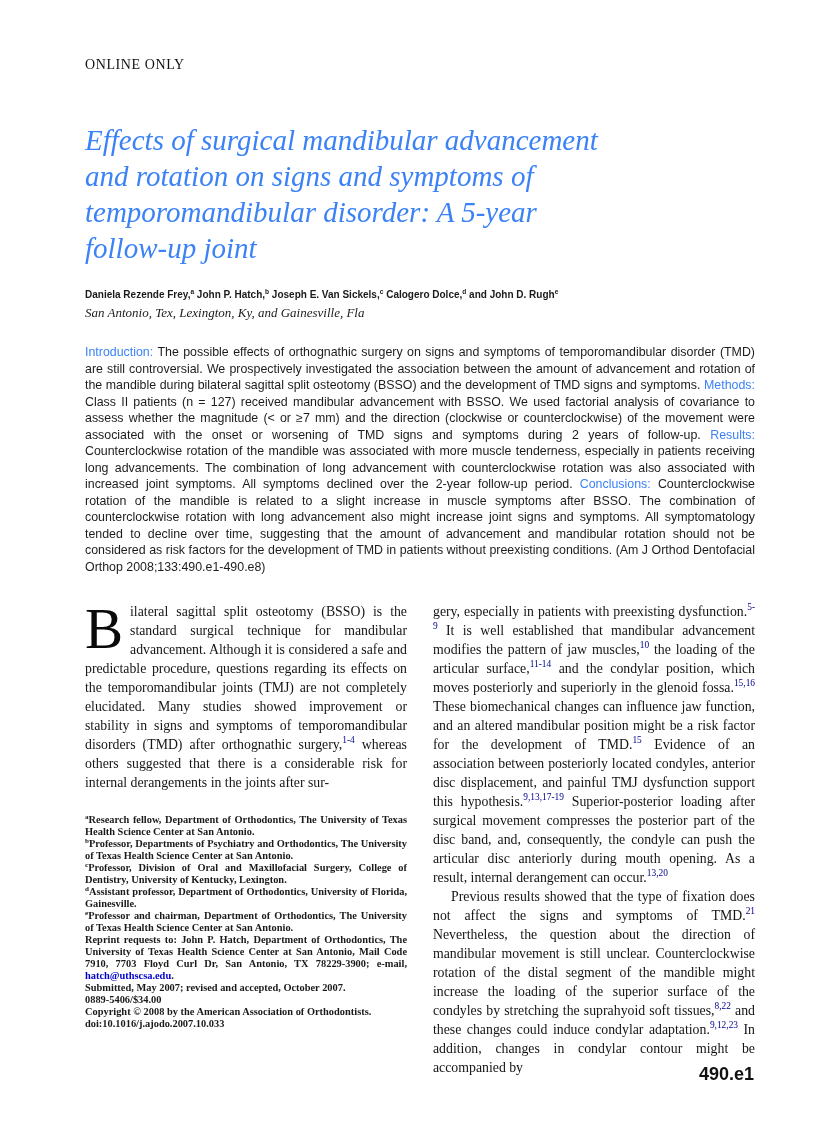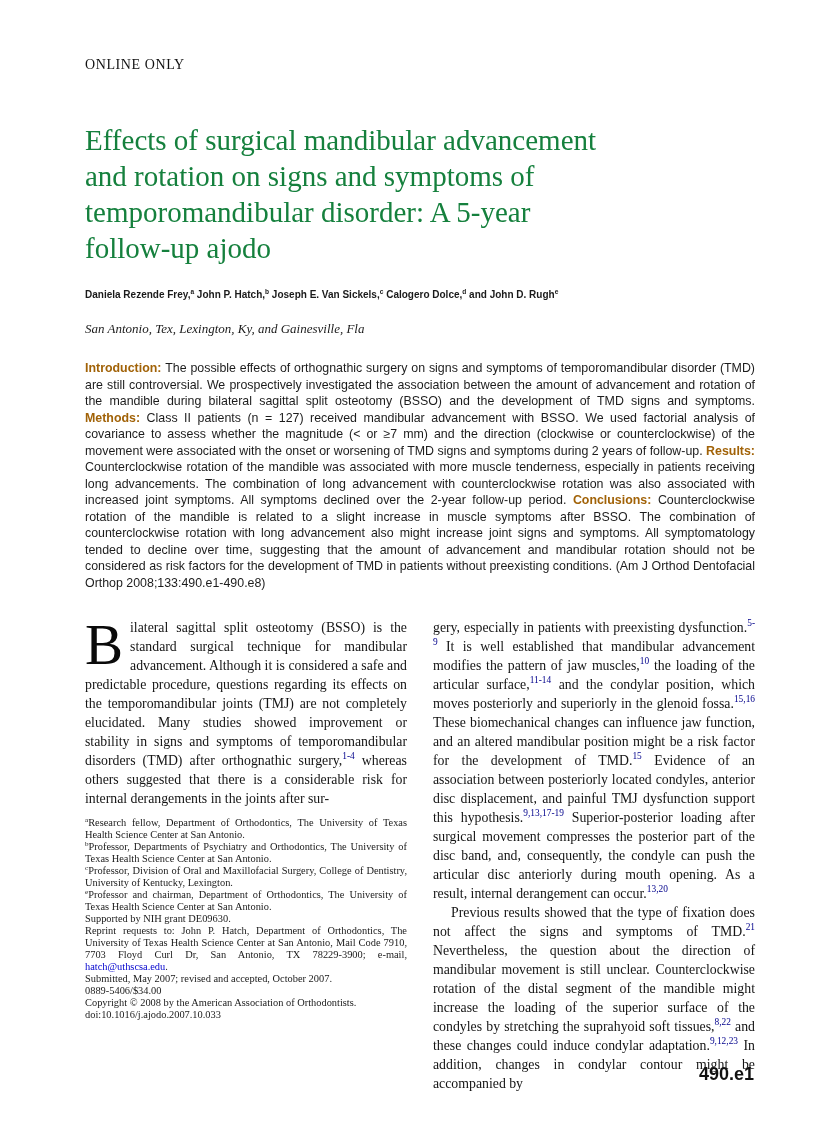--- a/index.html
+++ b/index.html
@@ -25,48 +25,49 @@
     line-height: 16px;
     letter-spacing: 0.6px;
     color: #111;
   }
   .title-block { margin-top: 49px; }
   .title-line {
     font-family: "Liberation Serif", serif;
     font-size: 29px;
     line-height: 36px;
     font-weight: 400;
-    color: #15803d;
+    color: #3b82f6;
+    font-style: italic;
   }
   .authors {
     margin-top: 21px;
     font-family: "Liberation Sans", sans-serif;
     font-size: 10px;
     line-height: 16px;
     font-weight: 700;
     color: #1a1a1a;
   }
   .authors sup { font-size: 66%; line-height: 0; }
   .affiliation {
-    margin-top: 18px;
+    margin-top: 2px;
     font-family: "Liberation Serif", serif;
     font-style: italic;
     font-size: 13px;
     line-height: 16px;
     color: #1a1a1a;
   }
   .abstract {
     margin-top: 23px;
     font-family: "Liberation Sans", sans-serif;
     font-size: 12.4px;
     line-height: 16.5px;
     text-align: justify;
     color: #1c1c1c;
   }
-  .abstract b { font-weight: 700; color: #a16207; }
+  .abstract b { font-weight: 400; color: #3b82f6; }
   .columns {
     margin-top: 27px;
     display: flex;
     gap: 26px;
   }
   .col { flex: 1 1 0; min-width: 0; }
   .body-par {
     font-family: "Liberation Serif", serif;
     font-size: 13.8px;
     line-height: 19px;
@@ -79,21 +80,21 @@
     font-family: "Liberation Serif", serif;
     font-size: 57px;
     line-height: 47px;
     margin: 3px 7px 0 0;
     color: #0a0a0a;
   }
   sup { line-height: 0; }
   .body-par sup, .fn sup { font-size: 68%; }
   sup[data-name="reference-link"] { color: #00008b; }
   .link { color: #0000cd; }
-  .footnotes { margin-top: 9px; }
+  .footnotes { margin-top: 22px; font-weight: bold; }
   .fn {
     font-family: "Liberation Serif", serif;
     font-size: 10.4px;
     line-height: 12px;
     text-align: justify;
     color: #1a1a1a;
   }
   .page-number {
     position: absolute;
     right: 84px;
@@ -109,38 +110,38 @@
 
 <div class="page" data-name="journal-article-page">
   <div class="content" data-name="page-content">
 
     <div class="banner" data-name="online-only-banner">ONLINE ONLY</div>
 
     <div class="title-block" data-name="article-title">
       <div class="title-line" data-name="title-line">Effects of surgical mandibular advancement</div>
       <div class="title-line" data-name="title-line">and rotation on signs and symptoms of</div>
       <div class="title-line" data-name="title-line">temporomandibular disorder: A 5-year</div>
-      <div class="title-line" data-name="title-line">follow-up ajodo</div>
+      <div class="title-line" data-name="title-line">follow-up joint</div>
     </div>
 
     <div class="authors" data-name="author-line">Daniela Rezende Frey,<sup data-name="superscript-marker">a</sup> John P. Hatch,<sup data-name="superscript-marker">b</sup> Joseph E. Van Sickels,<sup data-name="superscript-marker">c</sup> Calogero Dolce,<sup data-name="superscript-marker">d</sup> and John D. Rugh<sup data-name="superscript-marker">e</sup></div>
     <div class="affiliation" data-name="affiliation-line">San Antonio, Tex, Lexington, Ky, and Gainesville, Fla</div>
 
     <div class="abstract" data-name="abstract-paragraph"><b data-name="section-label">Introduction: </b>The possible effects of orthognathic surgery on signs and symptoms of temporomandibular disorder (TMD) are still controversial. We prospectively investigated the association between the amount of advancement and rotation of the mandible during bilateral sagittal split osteotomy (BSSO) and the development of TMD signs and symptoms. <b data-name="section-label">Methods: </b>Class II patients (n = 127) received mandibular advancement with BSSO. We used factorial analysis of covariance to assess whether the magnitude (&lt; or ≥7 mm) and the direction (clockwise or counterclockwise) of the movement were associated with the onset or worsening of TMD signs and symptoms during 2 years of follow-up. <b data-name="section-label">Results: </b>Counterclockwise rotation of the mandible was associated with more muscle tenderness, especially in patients receiving long advancements. The combination of long advancement with counterclockwise rotation was also associated with increased joint symptoms. All symptoms declined over the 2-year follow-up period. <b data-name="section-label">Conclusions: </b>Counterclockwise rotation of the mandible is related to a slight increase in muscle symptoms after BSSO. The combination of counterclockwise rotation with long advancement also might increase joint signs and symptoms. All symptomatology tended to decline over time, suggesting that the amount of advancement and mandibular rotation should not be considered as risk factors for the development of TMD in patients without preexisting conditions. (Am J Orthod Dentofacial Orthop 2008;133:490.e1-490.e8)</div>
 
     <div class="columns" data-name="body-columns">
       <div class="col" data-name="left-column">
         <p class="body-par" data-name="intro-paragraph"><span class="dropcap" data-name="dropcap-letter">B</span><span data-name="intro-paragraph-text">ilateral sagittal split osteotomy (BSSO) is the standard surgical technique for mandibular advancement. Although it is considered a safe and predictable procedure, questions regarding its effects on the temporomandibular joints (TMJ) are not completely elucidated. Many studies showed improvement or stability in signs and symptoms of temporomandibular disorders (TMD) after orthognathic surgery,<sup data-name="reference-link">1-4</sup> whereas others suggested that there is a considerable risk for internal derangements in the joints after sur-</span></p>
 
         <div class="footnotes" data-name="footnote-block">
           <div class="fn" data-name="footnote-affiliation-a"><sup data-name="superscript-marker">a</sup>Research fellow, Department of Orthodontics, The University of Texas Health Science Center at San Antonio.</div>
           <div class="fn" data-name="footnote-affiliation-b"><sup data-name="superscript-marker">b</sup>Professor, Departments of Psychiatry and Orthodontics, The University of Texas Health Science Center at San Antonio.</div>
           <div class="fn" data-name="footnote-affiliation-c"><sup data-name="superscript-marker">c</sup>Professor, Division of Oral and Maxillofacial Surgery, College of Dentistry, University of Kentucky, Lexington.</div>
+          <div class="fn" data-name="footnote-affiliation-d"><sup data-name="superscript-marker">d</sup>Assistant professor, Department of Orthodontics, University of Florida, Gainesville.</div>
           <div class="fn" data-name="footnote-affiliation-e"><sup data-name="superscript-marker">e</sup>Professor and chairman, Department of Orthodontics, The University of Texas Health Science Center at San Antonio.</div>
-          <div class="fn" data-name="footnote-grant">Supported by NIH grant DE09630.</div>
           <div class="fn" data-name="footnote-reprint-requests">Reprint requests to: John P. Hatch, Department of Orthodontics, The University of Texas Health Science Center at San Antonio, Mail Code 7910, 7703 Floyd Curl Dr, San Antonio, TX 78229-3900; e-mail, <span class="link" data-name="email-link">hatch@uthscsa.edu</span>.</div>
           <div class="fn" data-name="footnote-submitted">Submitted, May 2007; revised and accepted, October 2007.</div>
           <div class="fn" data-name="footnote-issn">0889-5406/$34.00</div>
           <div class="fn" data-name="footnote-copyright">Copyright © 2008 by the American Association of Orthodontists.</div>
           <div class="fn" data-name="footnote-doi">doi:10.1016/j.ajodo.2007.10.033</div>
         </div>
       </div>
 
       <div class="col" data-name="right-column">
         <p class="body-par" data-name="body-paragraph-1">gery, especially in patients with preexisting dysfunction.<sup data-name="reference-link">5-9</sup> It is well established that mandibular advancement modifies the pattern of jaw muscles,<sup data-name="reference-link">10</sup> the loading of the articular surface,<sup data-name="reference-link">11-14</sup> and the condylar position, which moves posteriorly and superiorly in the glenoid fossa.<sup data-name="reference-link">15,16</sup> These biomechanical changes can influence jaw function, and an altered mandibular position might be a risk factor for the development of TMD.<sup data-name="reference-link">15</sup> Evidence of an association between posteriorly located condyles, anterior disc displacement, and painful TMJ dysfunction support this hypothesis.<sup data-name="reference-link">9,13,17-19</sup> Superior-posterior loading after surgical movement compresses the posterior part of the disc band, and, consequently, the condyle can push the articular disc anteriorly during mouth opening. As a result, internal derangement can occur.<sup data-name="reference-link">13,20</sup></p>

